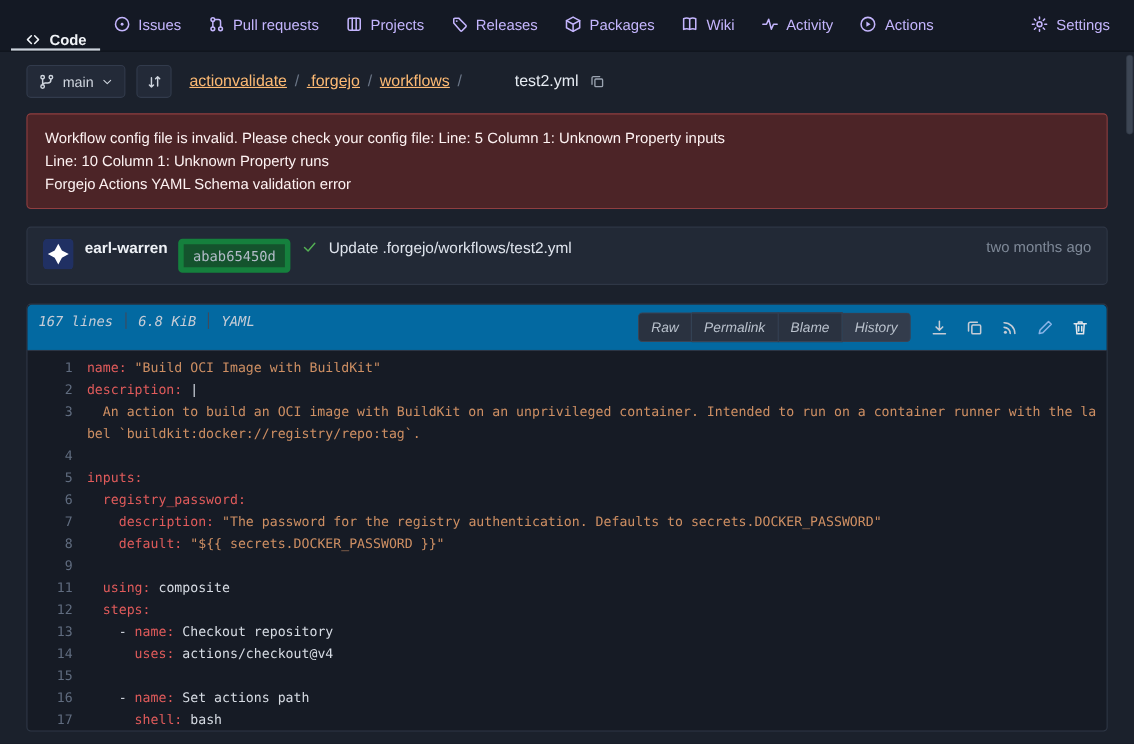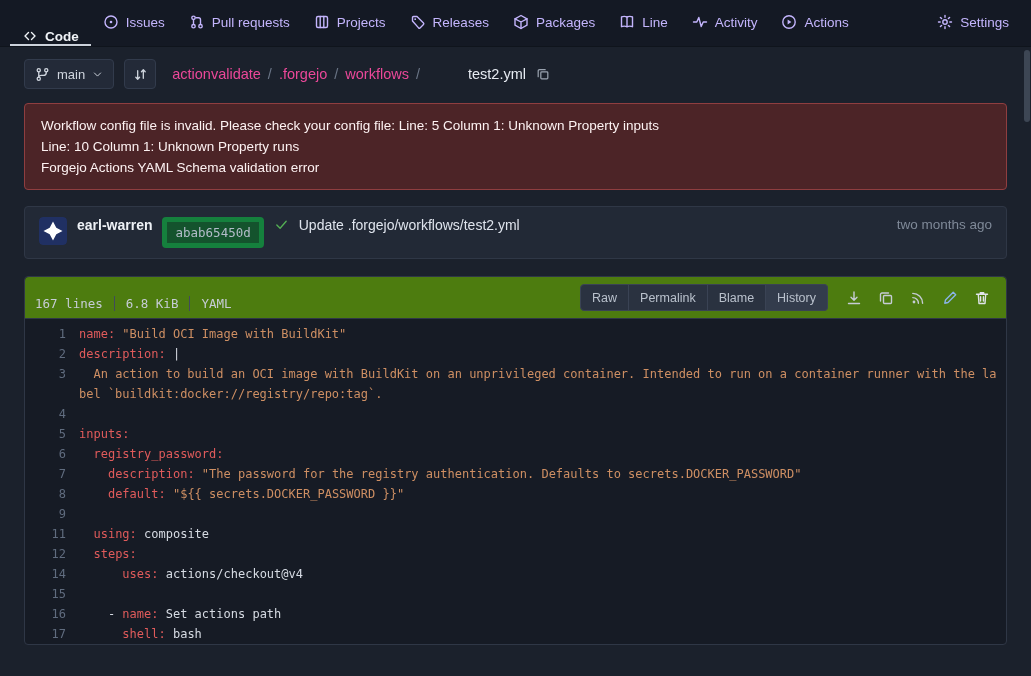--- a/index.html
+++ b/index.html
@@ -32,21 +32,21 @@
   .branch-bar { margin-top: 12px; display: flex; align-items: center; gap: 10px; }
   .btn {
     background: #232a38; border: 1px solid #323b4c; border-radius: 4px;
     color: #cfd5de; font-size: 13px; display: inline-flex; align-items: center;
     gap: 7px; padding: 0 10px; height: 30px; cursor: pointer;
   }
   .btn svg { width: 15px; height: 15px; }
   .btn .caret svg { width: 11px; height: 11px; }
   .btn.square { width: 32px; justify-content: center; padding: 0; }
   .breadcrumb { font-size: 14.5px; display: flex; align-items: center; gap: 7px; margin-left: 6px; }
-  .bc-item.link { color: #ec4899; cursor: pointer; }
+  .bc-item.link { color: #fdba74; cursor: pointer; text-decoration: underline; }
   .bc-item.current { color: #e6ebf2; margin-left: 41px; }
   .bc-sep { color: #6b7687; }
   .bc-copy { color: #9aa3b0; display: inline-flex; cursor: pointer; margin-left: 3px; }
   .bc-copy svg { width: 14px; height: 14px; }
 
   
   .error-banner {
     margin-top: 14px; background: #4c2427; border: 1px solid #8f3e40;
     border-radius: 4px; padding: 11px 16px; color: #fdf2f2;
     font-size: 13.5px; line-height: 21px;
@@ -66,23 +66,24 @@
     padding: 3px 8px; color: #b3bcc9; cursor: pointer;
   }
   .commit-status { color: #54b054; display: inline-flex; }
   .commit-status svg { width: 15px; height: 15px; }
   .commit-message { color: #dfe4ed; font-size: 14px; cursor: pointer; }
   .commit-time { margin-left: auto; color: #7f8998; font-size: 13.5px; }
 
   
   .file-box { margin-top: 17px; border: 1px solid #2f3746; border-radius: 4px; background: #161b25; }
   .file-header {
-    background: #4d7c0f; border-bottom: 1px solid #2f3746;
-    display: flex; align-items: flex-end; padding: 7px 10px; min-height: 42px;
+    background: #0369a1; border-bottom: 1px solid #2f3746;
+    display: flex; align-items: flex-start; padding: 7px 10px; min-height: 42px;
     border-radius: 4px 4px 0 0;
+    font-style: italic;
   }
   .fh-left {
     display: flex; align-items: center; color: #c6ccd6;
     font-family: "DejaVu Sans Mono", monospace; font-size: 12.5px;
   }
   .fh-div { border-left: 1px solid #414a5b; height: 15px; margin: 0 11px; }
   .fh-right { margin-left: auto; display: flex; align-items: center; }
   .seg-group { display: flex; }
   .seg {
     height: 27px; padding: 12px 11px; font-size: 12.5px; color: #b9c1cc;
@@ -164,21 +165,21 @@
           <path d="M8 1.5 L14 4.8 V11.2 L8 14.5 L2 11.2 V4.8 Z"></path>
           <path d="M2 4.8 L8 8 L14 4.8 M8 8 V14.5"></path>
         </svg>
         <span>Packages</span>
       </a>
       <a class="nav-tab">
         <svg viewBox="0 0 16 16" width="16" height="16" fill="none" stroke="currentColor" stroke-width="1.4" stroke-linecap="round" stroke-linejoin="round">
           <path d="M2.5 3 Q5.2 1.8 8 3 Q10.8 1.8 13.5 3 V12.7 Q10.8 11.5 8 12.7 Q5.2 11.5 2.5 12.7 Z"></path>
           <path d="M8 3 V12.7"></path>
         </svg>
-        <span>Line</span>
+        <span>Wiki</span>
       </a>
       <a class="nav-tab">
         <svg viewBox="0 0 16 16" width="16" height="16" fill="none" stroke="currentColor" stroke-width="1.4" stroke-linecap="round" stroke-linejoin="round">
           <polyline points="1.5 8 4.8 8 6.8 3.5 9.2 12.5 11.2 8 14.5 8"></polyline>
         </svg>
         <span>Activity</span>
       </a>
       <a class="nav-tab">
         <svg viewBox="0 0 16 16" width="16" height="16" fill="none" stroke="currentColor" stroke-width="1.4" stroke-linecap="round" stroke-linejoin="round">
           <circle cx="8" cy="8" r="6.2"></circle>
@@ -354,20 +355,24 @@
         </div>
         <div class="code-line">
           <span class="ln">11</span>
           <span class="code-text"><span class="c-p">  </span><span class="c-k">using:</span><span class="c-p"> composite</span></span>
         </div>
         <div class="code-line">
           <span class="ln">12</span>
           <span class="code-text"><span class="c-p">  </span><span class="c-k">steps:</span></span>
         </div>
         <div class="code-line">
+          <span class="ln">13</span>
+          <span class="code-text"><span class="c-p">    - </span><span class="c-k">name:</span><span class="c-p"> Checkout repository</span></span>
+        </div>
+        <div class="code-line">
           <span class="ln">14</span>
           <span class="code-text"><span class="c-p">      </span><span class="c-k">uses:</span><span class="c-p"> actions/checkout@v4</span></span>
         </div>
         <div class="code-line">
           <span class="ln">15</span>
           <span class="code-text">&nbsp;</span>
         </div>
         <div class="code-line">
           <span class="ln">16</span>
           <span class="code-text"><span class="c-p">    - </span><span class="c-k">name:</span><span class="c-p"> Set actions path</span></span>

